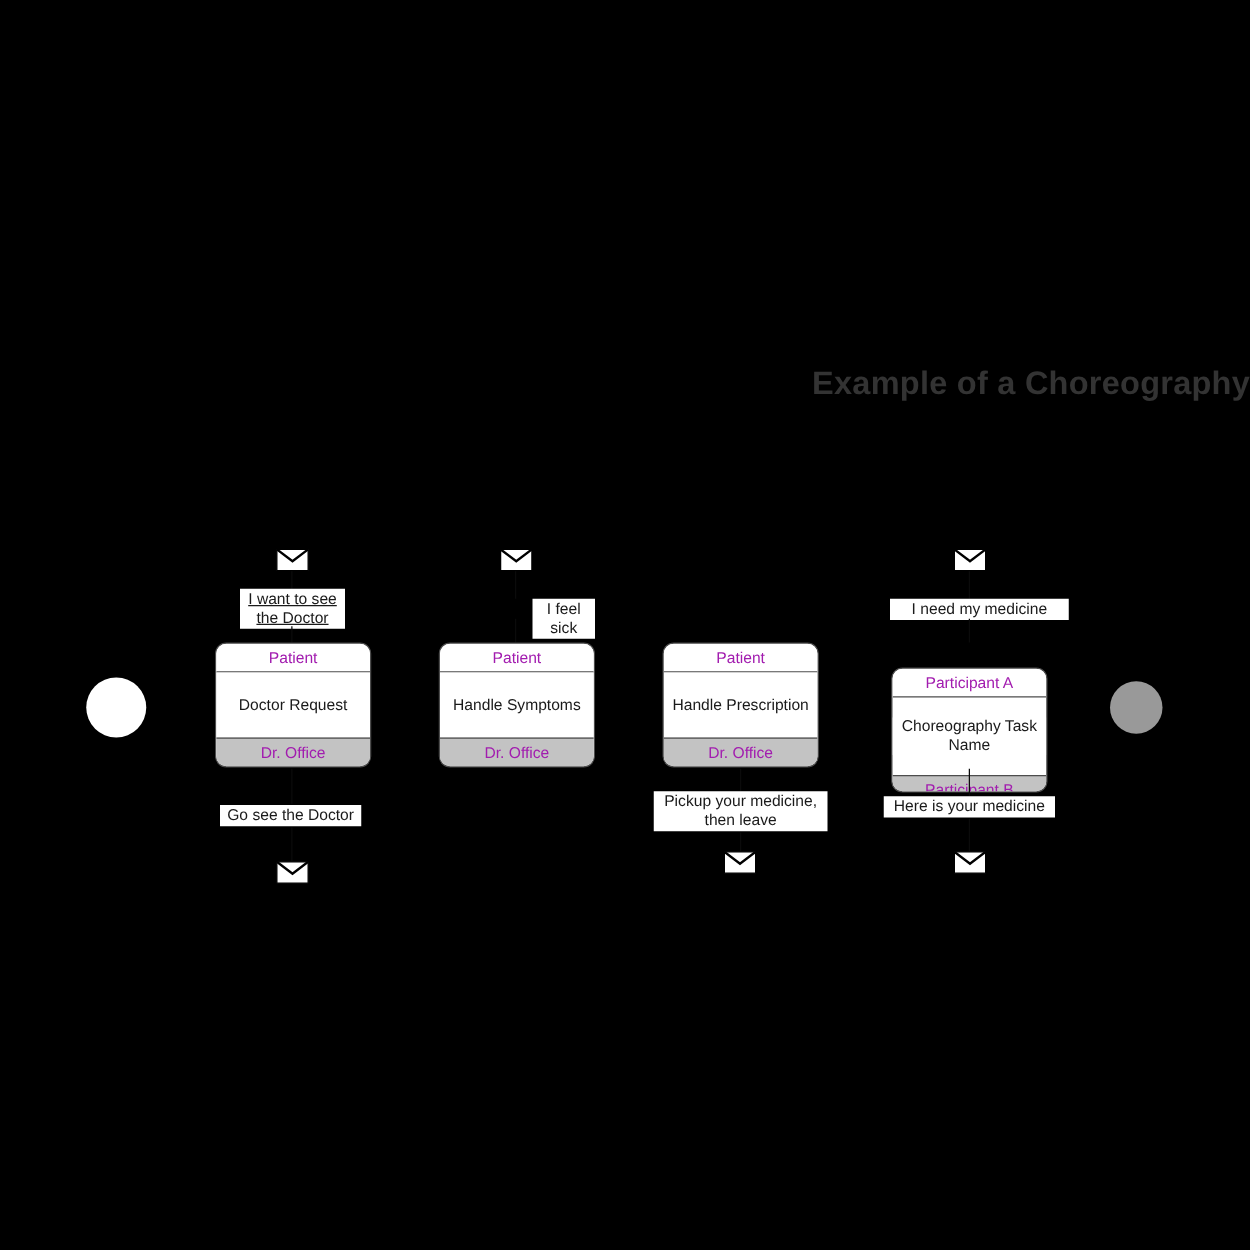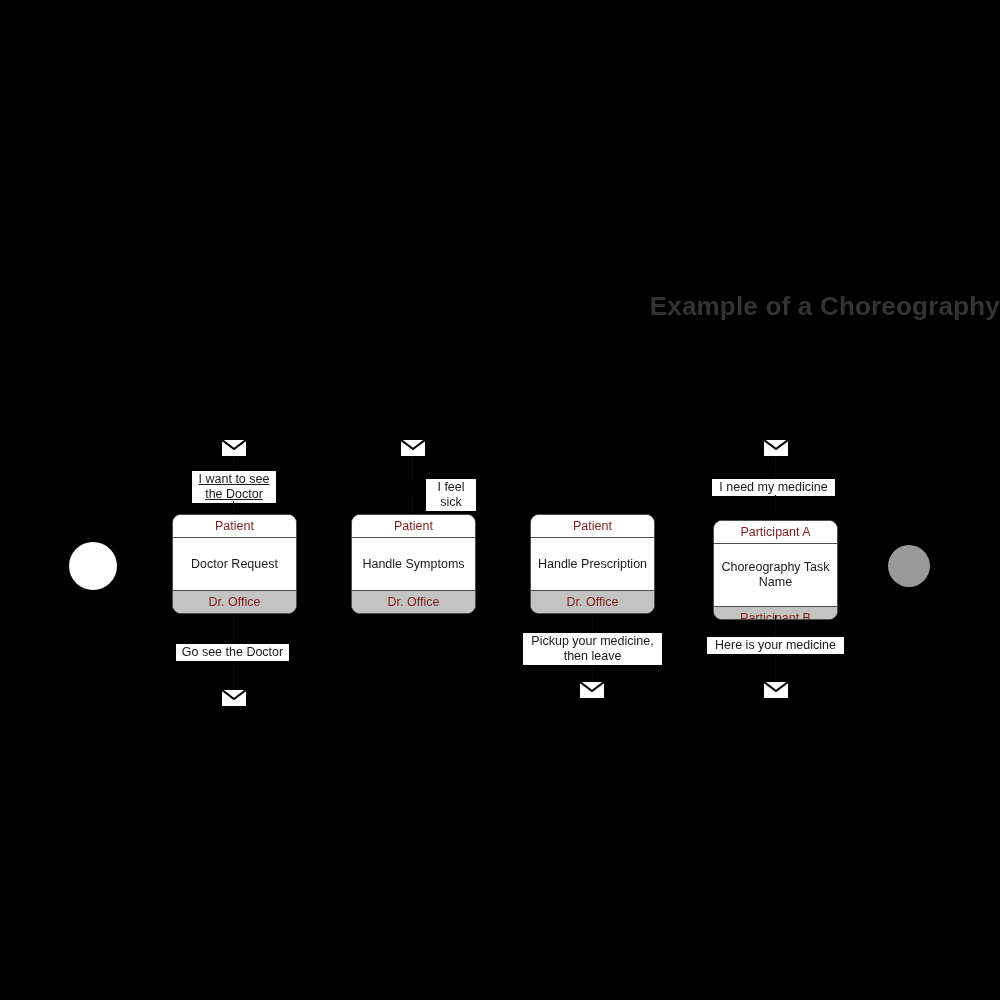--- a/index.html
+++ b/index.html
@@ -67,21 +67,21 @@
     display: flex;
     flex-direction: column;
     overflow: hidden;
   }
   .band {
     flex: 0 0 auto;
     height: 23px;
     line-height: 23px;
     text-align: center;
     font-size: 12.5px;
-    color: #7f1d1d;
+    color: #a21caf;
     box-sizing: border-box;
   }
   .band.top {
     background: #ffffff;
     border-bottom: 1px solid #4d4d4d;
   }
   .band.bottom {
     background: #c3c3c3;
     border-top: 1px solid #4d4d4d;
   }
@@ -198,24 +198,24 @@
     </svg>
   </div>
 
   <div class="envelope" style="left:763px; top:439px;">
     <svg width="26" height="18" viewBox="0 0 26 18">
       <rect x="0.5" y="0.5" width="25" height="17" fill="#ffffff" stroke="#000000" stroke-width="1"></rect>
       <polyline points="0.5,0.5 13,10 25.5,0.5" fill="none" stroke="#000000" stroke-width="2"></polyline>
     </svg>
   </div>
   <div class="msg-link" style="left:775px; top:457px; height:22px;"></div>
-  <div class="msg-label" style="left:712px; top:479px; width:123px;">I need my medicine</div>
+  <div class="msg-label" style="left:712px; top:479px; width:143px;">I need my medicine</div>
   <div class="msg-link" style="left:775px; top:495px; height:19px;"></div>
 
-  <div class="choreo-task" style="left:713px; top:520px;gap:16px;">
+  <div class="choreo-task" style="left:713px; top:534px;gap:16px;">
     <div class="band top">Participant A</div>
     <div class="task-name">Choreography
 Task Name</div>
     <div class="band bottom">Participant B</div>
   </div>
 
   <div class="msg-link" style="left:775px; top:615px; height:22px;"></div>
   <div class="msg-label" style="left:707px; top:637px; width:137px;">Here is your medicine</div>
   <div class="msg-link" style="left:775px; top:655px; height:26px;"></div>
   <div class="envelope" style="left:763px; top:681px;">

